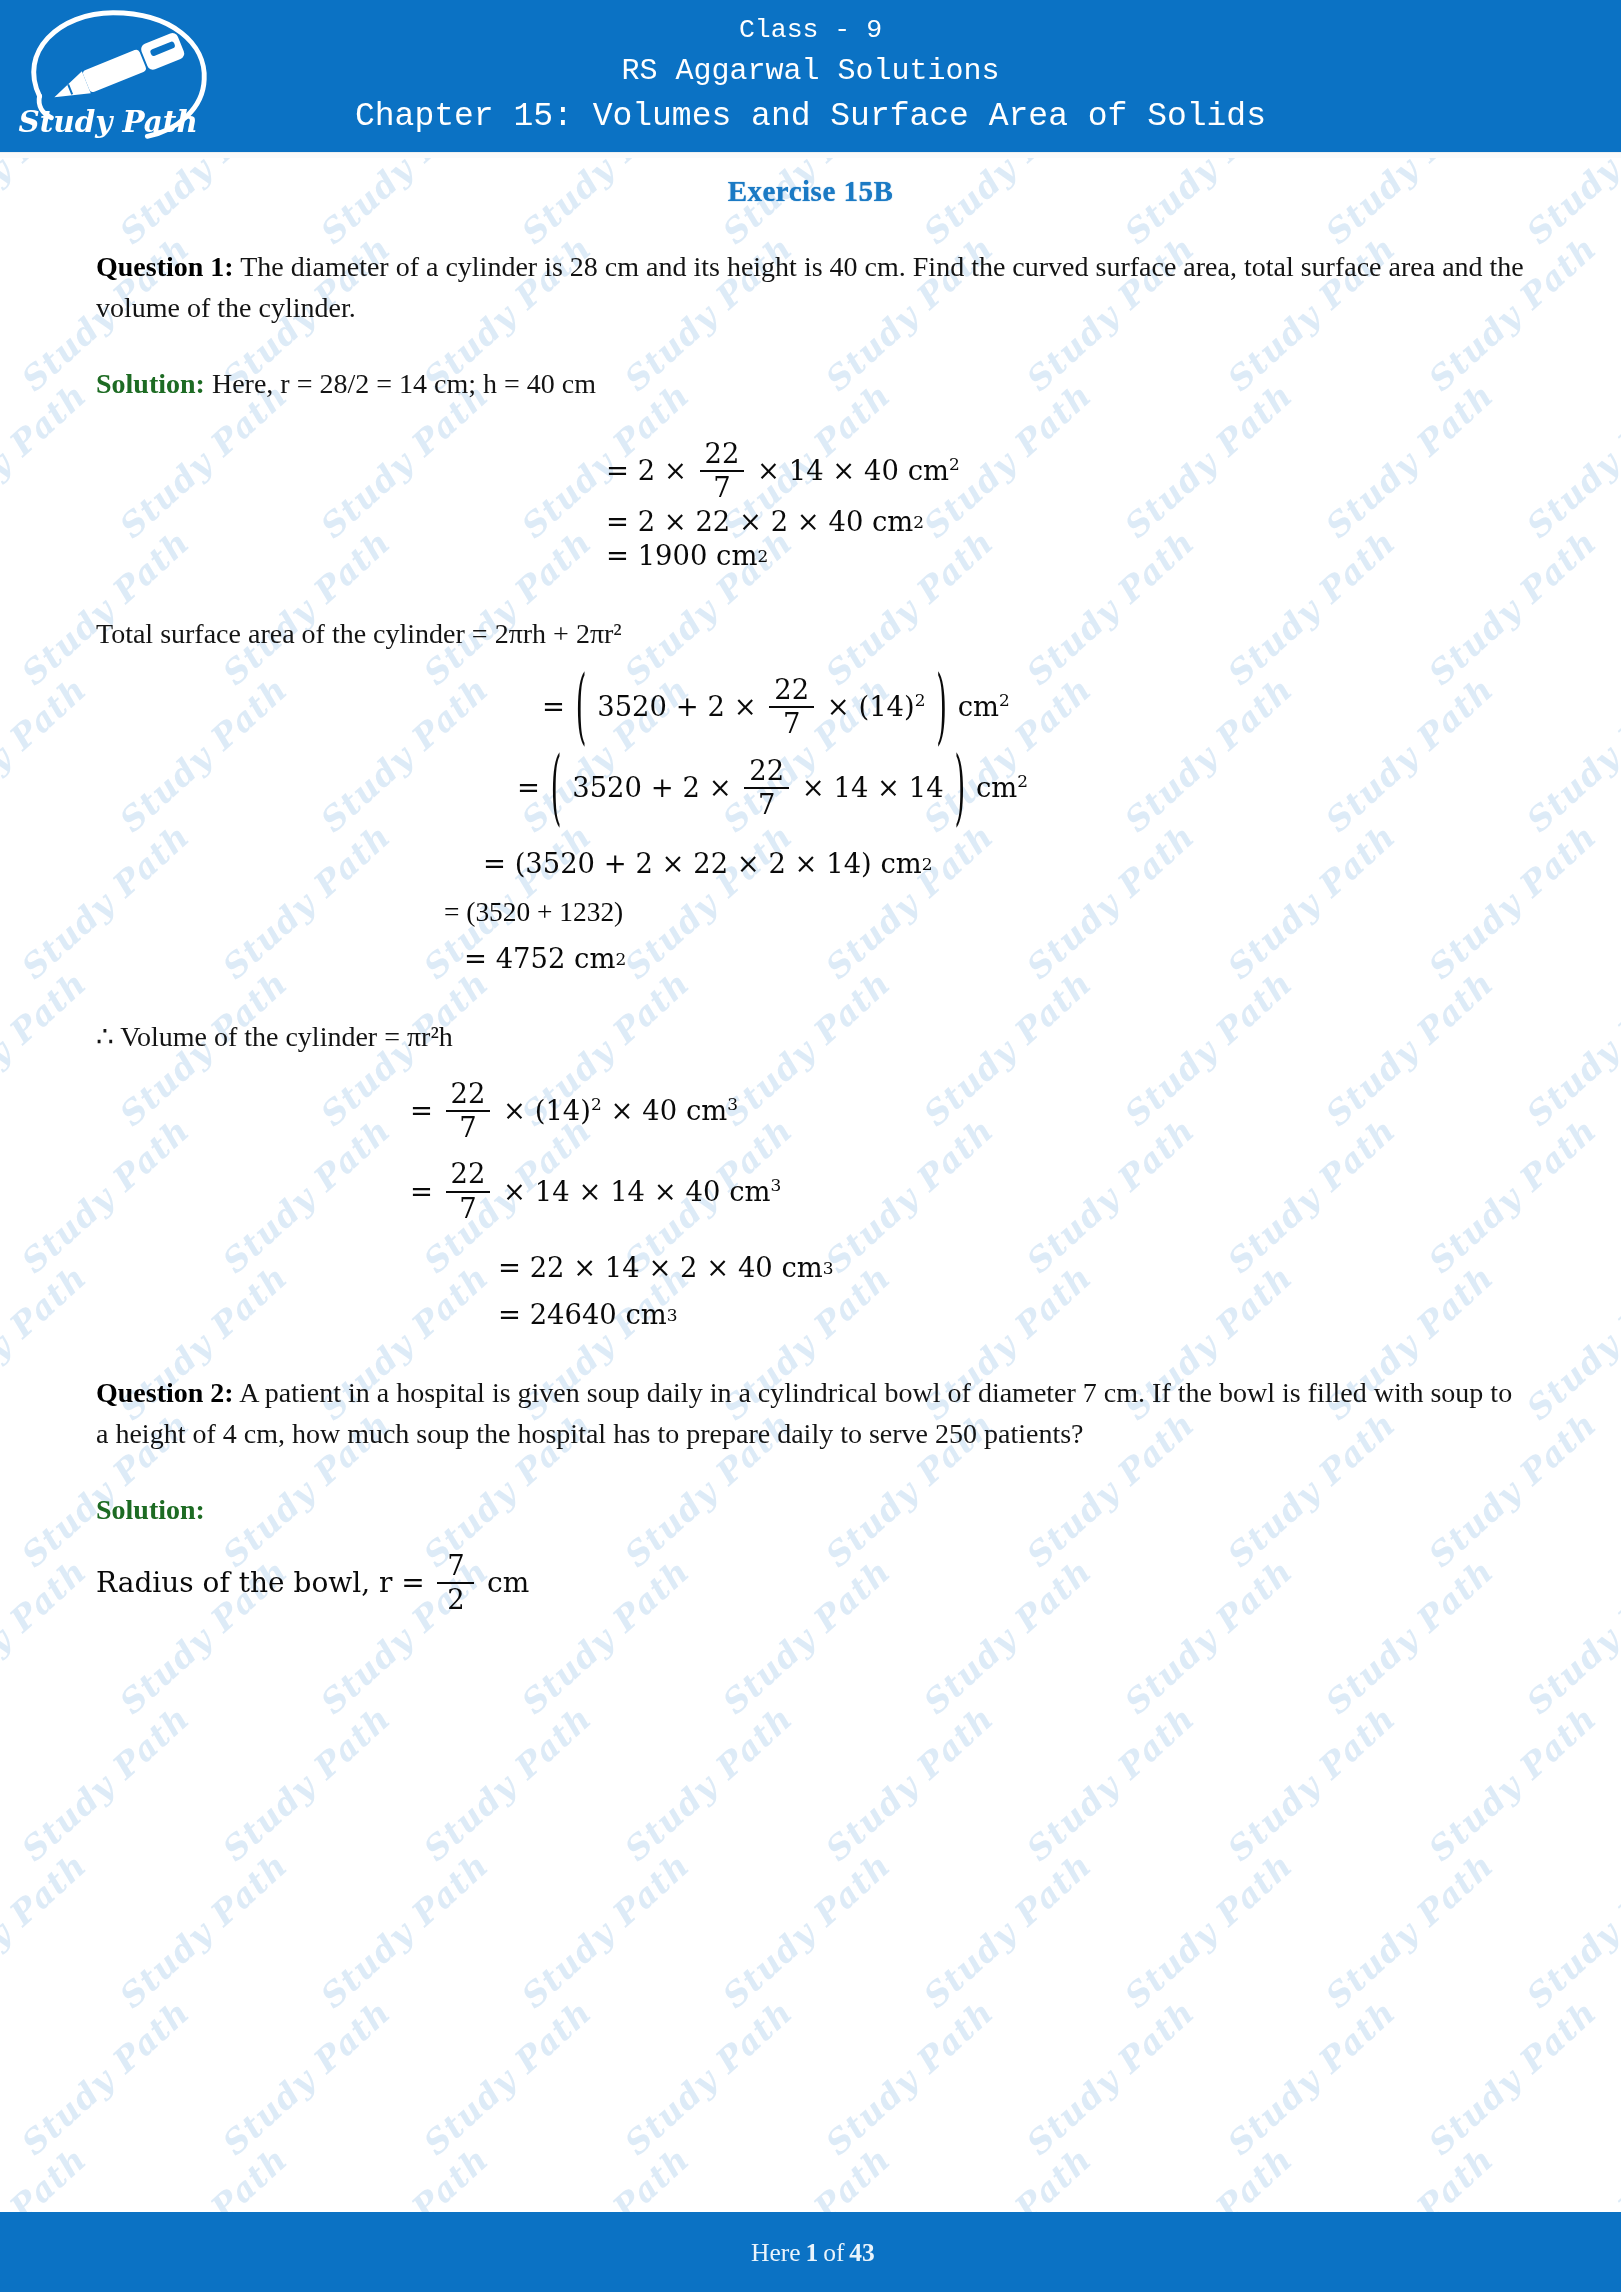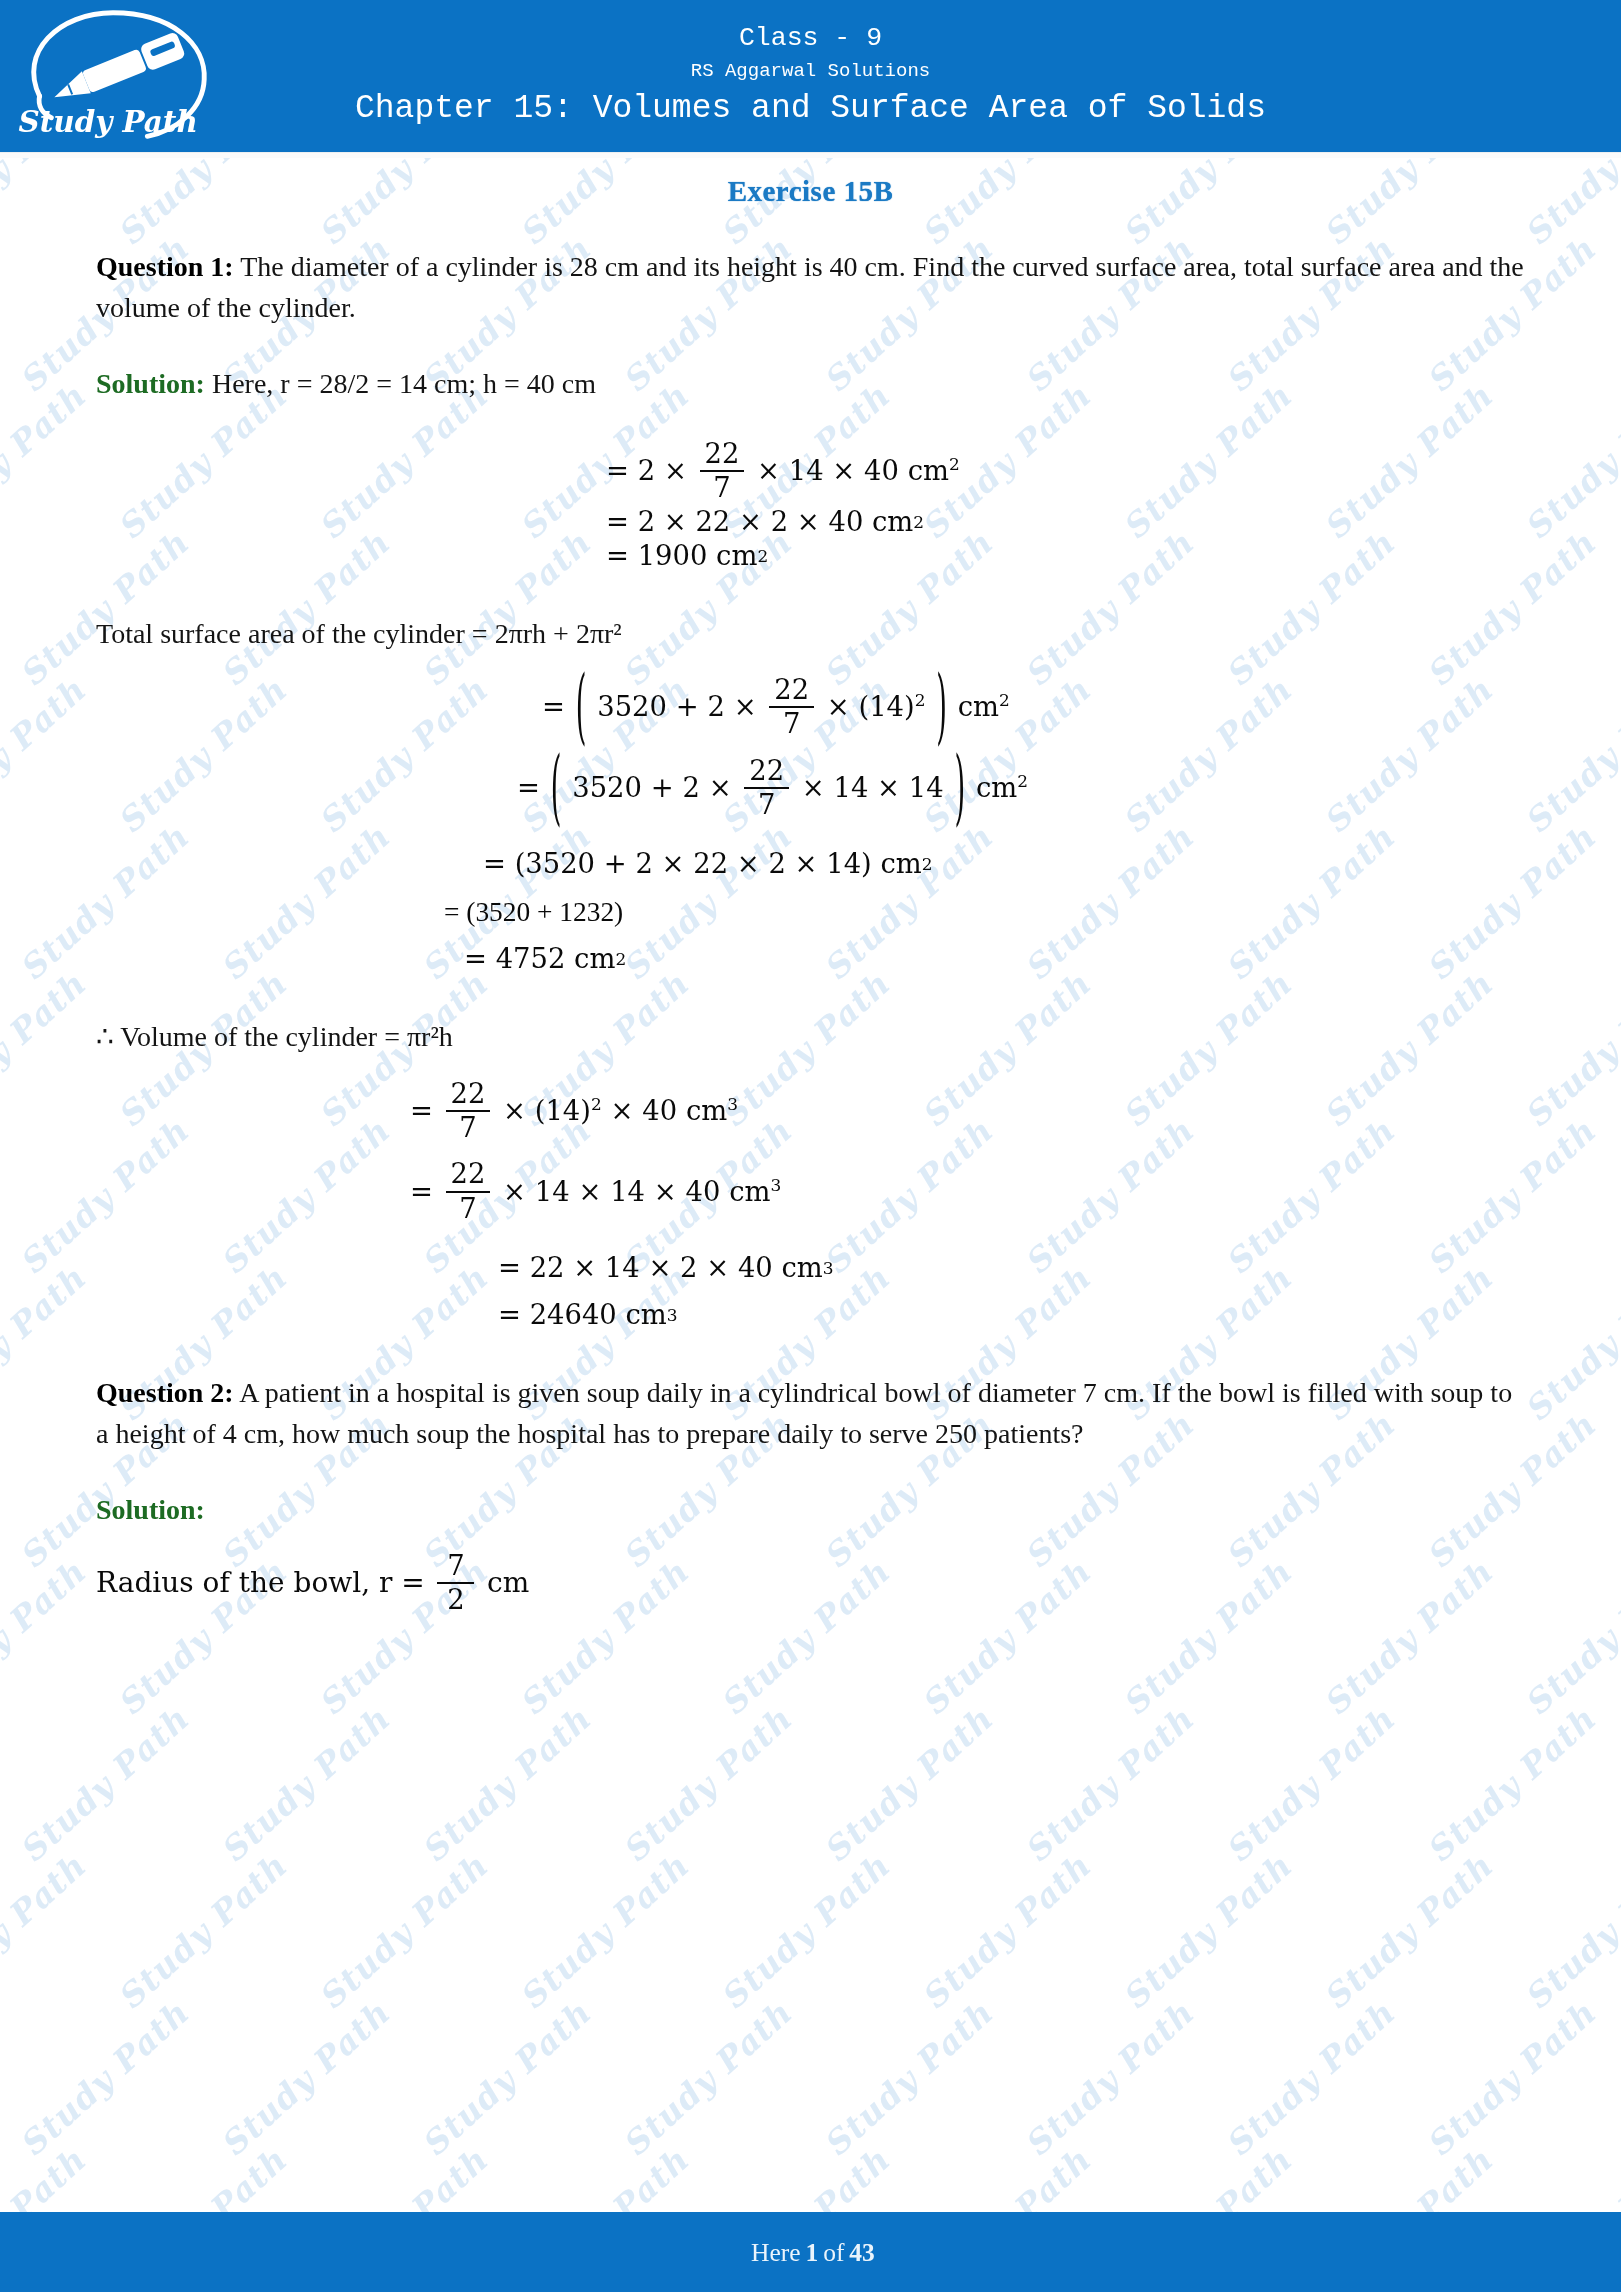--- a/index.html
+++ b/index.html
@@ -62,21 +62,21 @@
     color:#ffffff;
     padding-right:211px;
     line-height:1.45;
   }
   .header-titles div{
     font-family:Liberation Mono, monospace;
     font-size:26.5px;
     white-space:nowrap;
   }
   .header-titles .t1{ font-size:26.5px; }
-  .header-titles .t2{ font-size:19px; }
+  .header-titles .t2{ font-size:30px; }
   .header-titles .t3{ font-size:33px; }
 
   
   .header-rule{
     position:relative;
     z-index:3;
     height:5.9px;
     background:#fbfbfb;
     border-top:1px solid #eceff1;
   }

